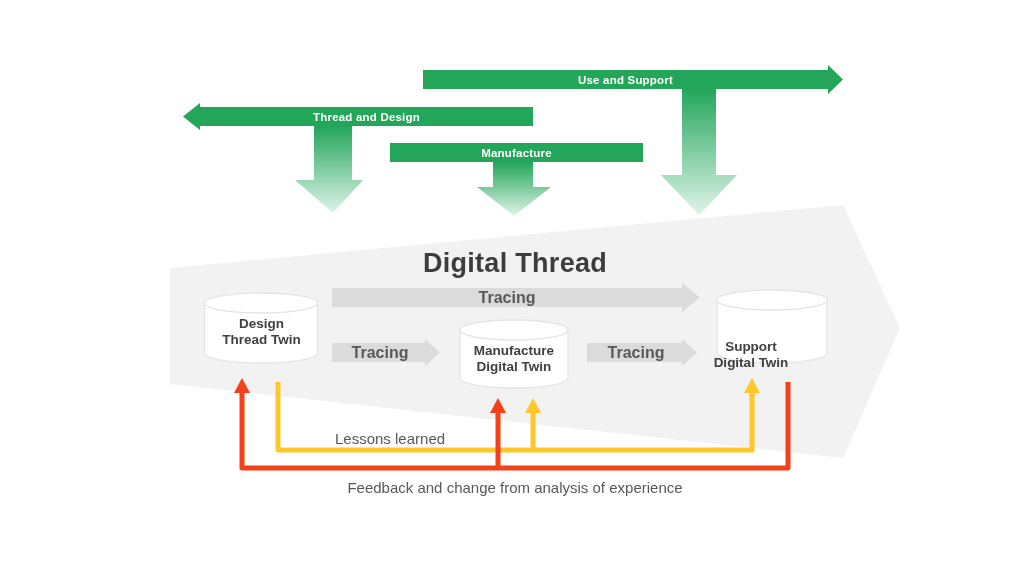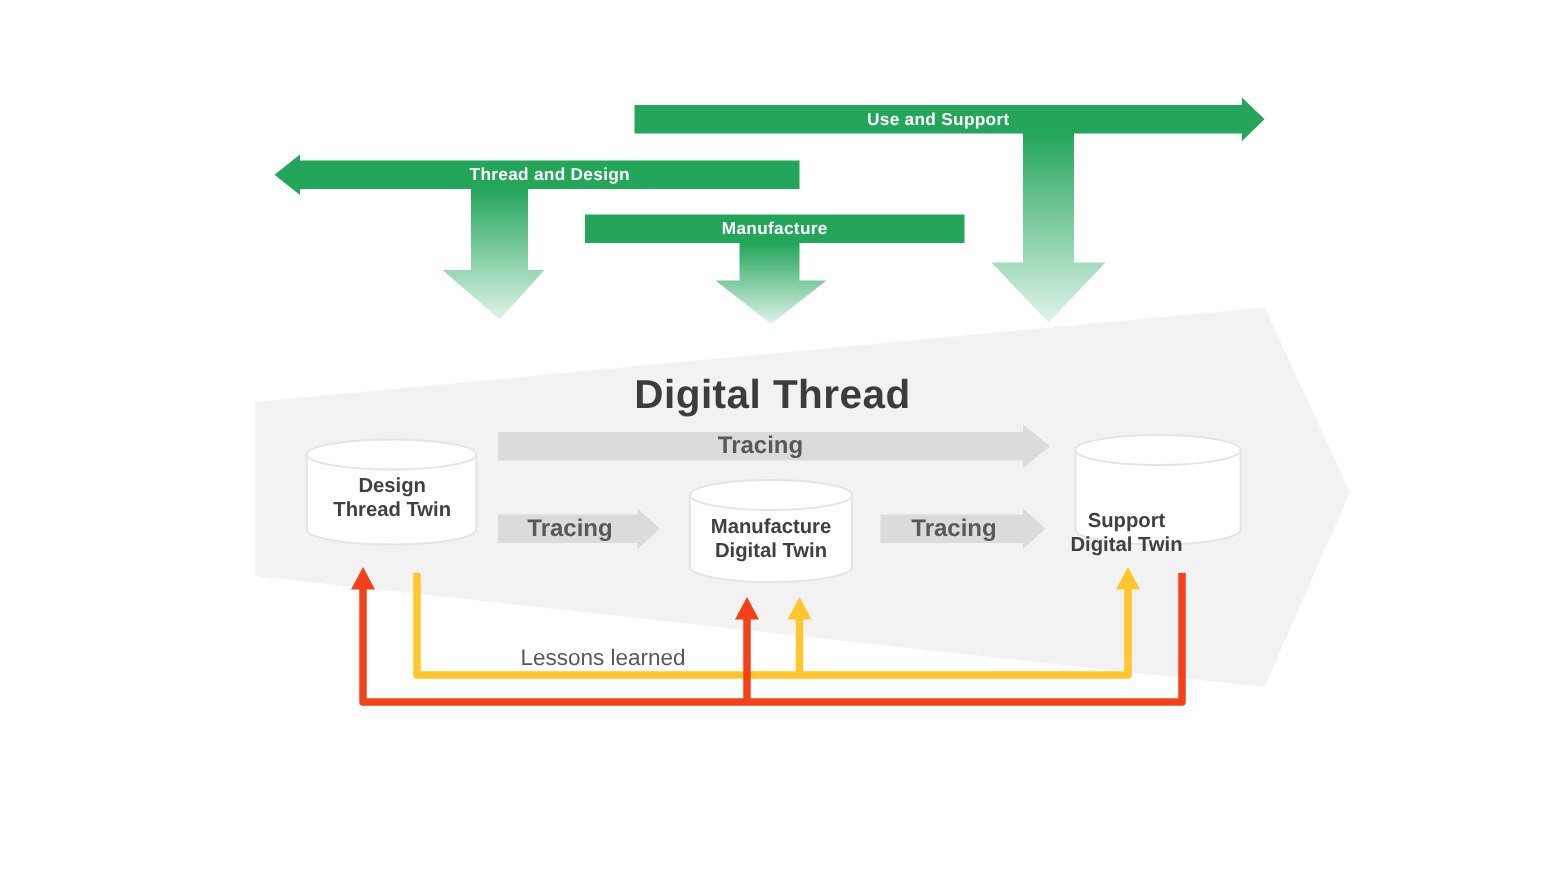--- a/index.html
+++ b/index.html
@@ -7,21 +7,21 @@
     position:relative;width:1030px;height:579px;background:#ffffff;overflow:hidden;
     font-family:"Liberation Sans","DejaVu Sans",sans-serif;
   }
   #shapes{position:absolute;left:0;top:0;width:1030px;height:579px;}
   .lbl{position:absolute;display:flex;align-items:center;justify-content:center;text-align:center;}
   .bar-label{color:#ffffff;font-size:11.5px;font-weight:bold;letter-spacing:.2px;}
   .title{color:#3c3c3c;font-size:27px;font-weight:bold;letter-spacing:.3px;}
   .tracing-label{color:#595959;font-size:16px;font-weight:bold;}
   .twin-label{color:#404040;font-size:13.5px;font-weight:bold;line-height:16px;white-space:pre-line;}
   .note-label{color:#595959;font-size:15px;font-weight:normal;}
-  .left-align{justify-content:flex-start;text-align:right;margin-left:12px;}
+  .left-align{justify-content:flex-start;text-align:right;}
 </style>
 </head>
 <body>
 
 <div id="stage">
 
   <svg id="shapes" viewBox="0 0 1030 579">
     <defs>
       <linearGradient id="stemFade" x1="0" y1="0" x2="0" y2="1">
         <stop offset="0" stop-color="#23A55A"></stop>
@@ -91,14 +91,15 @@
 Thread Twin</div>
 
   <div class="lbl twin-label" style="left:458px;top:342px;width:112px;height:34px;">Manufacture
 Digital Twin</div>
 
   <div class="lbl twin-label" style="left:696px;top:315px;width:110px;height:34px;margin-top:23px;">Support
 Digital Twin</div>
 
   <div class="lbl note-label left-align" style="left:335px;top:429px;width:200px;height:19px;">Lessons learned</div>
 
+  <div class="lbl note-label" style="left:250px;top:478px;width:530px;height:19px;">Feedback and change from analysis of experience</div>
 
 </div>
 
 </body></html>

